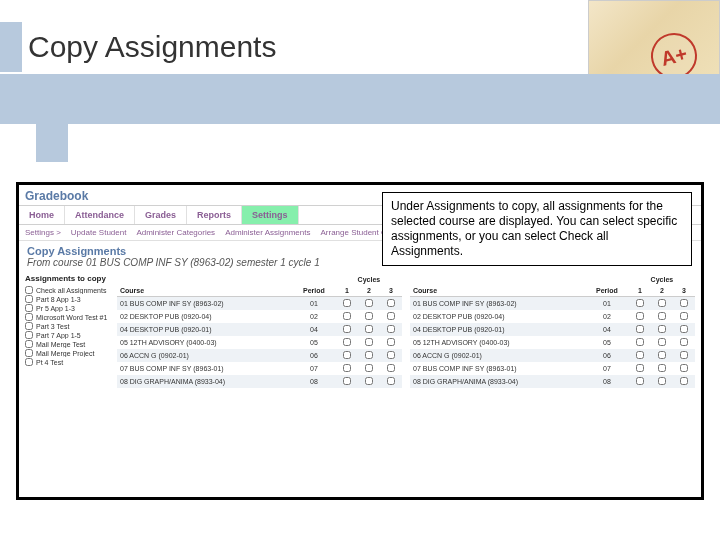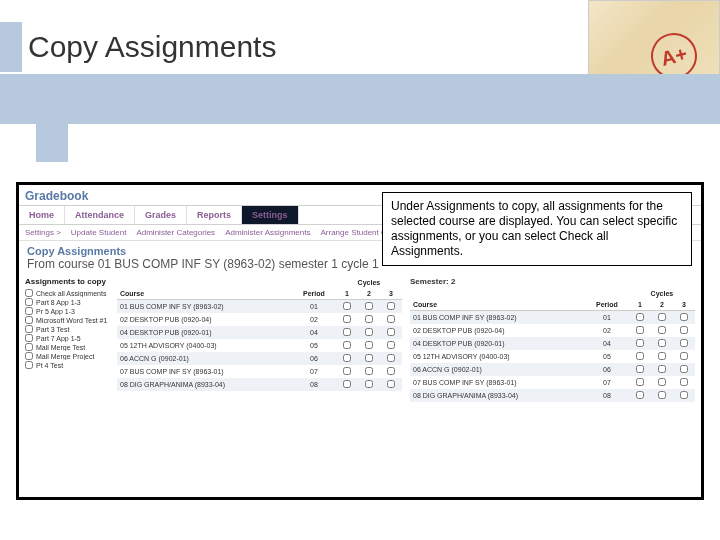--- a/index.html
+++ b/index.html
@@ -11,26 +11,26 @@
   .corner-img { position: absolute; right: 0; top: 0; width: 132px; height: 100px; background: linear-gradient(135deg,#f3e6c8 0%, #e8d5a8 40%, #f0e2bb 100%); border: 1px solid #ccc; overflow: hidden; }
   .aplus { position: absolute; right: 22px; top: 32px; width: 46px; height: 46px; border: 2px solid #c0392b; border-radius: 50%; color: #c0392b; font-size: 20px; font-weight: bold; display:flex; align-items:center; justify-content:center; transform: rotate(-14deg); background: rgba(255,255,255,0.05); }
   .t-bar { position: absolute; top: 74px; left: 0; width: 720px; height: 50px; background: #b7c9dd; }
   .t-stem { position: absolute; top: 120px; left: 36px; width: 32px; height: 42px; background: #b7c9dd; }
 
   .screenshot-wrap { position: absolute; left: 16px; top: 182px; width: 688px; height: 318px; border: 3px solid #000; background: #fff; overflow: hidden; }
   .app { font-size: 8px; color: #333; }
   .brand { font-size: 12px; color: #5a7aa6; margin: 4px 6px 2px; font-weight: bold; }
   .tabs { display: flex; border-bottom: 1px solid #d0d0d0; border-top: 1px solid #d0d0d0; }
   .tab { padding: 4px 10px; font-size: 9px; color: #8a5e94; font-weight: bold; cursor: pointer; border-right: 1px solid #e0e0e0;}
-  .tab.active { background:#0f172a; }
+  .tab.active { background:#86efac; }
   .subnav { display: flex; gap: 10px; padding: 3px 6px; color: #8a5e94; border-bottom:1px solid #e0e0e0;}
   .subnav span { font-size: 8px; cursor: pointer; }
   .page-head { padding: 4px 8px; }
   .page-title { color: #5a7aa6; font-weight: bold; font-size: 11px; }
-  .page-sub { font-size: 12px; color: #555; }
+  .page-sub { font-size: 10px; color: #555; font-style: italic; }
   .content { display: flex; padding: 2px 6px 4px; }
   .left { flex: 0 0 92px; }
   .col-title { font-weight: bold; font-size: 8px; margin-bottom: 3px; color: #222;}
   .checklist { font-size: 7px; }
   .checklist label { display: flex; align-items: center; gap: 3px; margin: 1px 0; white-space:nowrap; overflow:hidden;}
   .checklist input[type=checkbox]{ width:8px; height:8px; }
   .right { flex: 1; display: flex; gap: 8px; }
   .sem { flex: 1; }
   .sem-title { font-weight: bold; font-size: 8px; margin-bottom: 2px;}
   table { border-collapse: collapse; width: 100%; font-size: 7px; }
@@ -189,21 +189,20 @@
                     <td class="course-name">08 DIG GRAPH/ANIMA (8933-04)</td>
                     <td>08</td>
                     <td><input type="checkbox" class="cbx" style=""></td>
                     <td><input type="checkbox" class="cbx" style=""></td>
                     <td><input type="checkbox" class="cbx" style=""></td>
                   </tr>
                 </tbody>
               </table>
             </div>
             <div class="sem">
-              <div class="sem-title">Semester: 2</div>
               <table>
                 <thead>
                   <tr>
                     <th></th>
                     <th></th>
                     <th colspan="3">Cycles</th>
                   </tr>
                   <tr class="course-head">
                     <th style="text-align:left">Course</th>
                     <th>Period</th>

